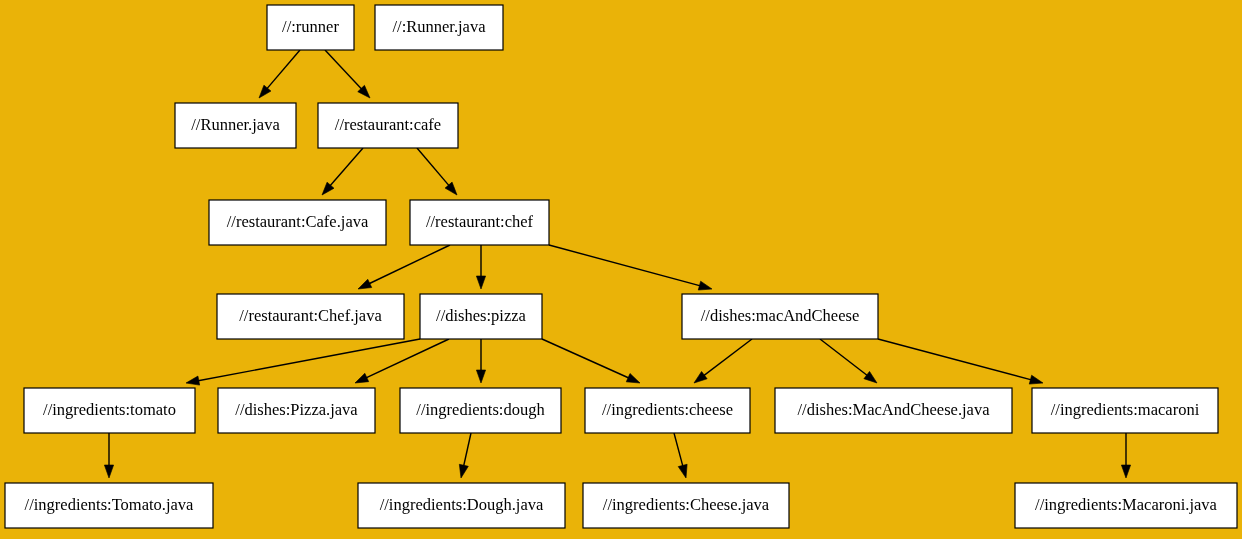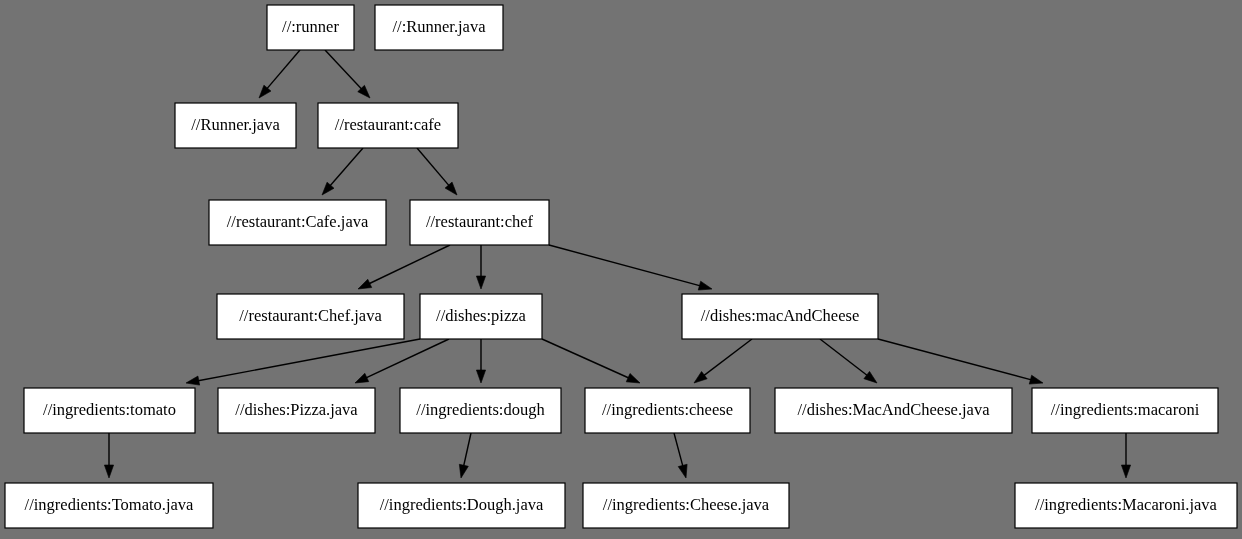--- a/index.html
+++ b/index.html
@@ -4,21 +4,21 @@
 <style>
   html, body {
     margin: 0;
     padding: 0;
     background: #ffffff;
   }
   #canvas {
     position: relative;
     width: 1242px;
     height: 539px;
-    background: #737373;
+    background: #eab308;
     overflow: hidden;
     font-family: "Liberation Serif", "DejaVu Serif", serif;
   }
   #graph-svg {
     position: absolute;
     left: 0;
     top: 0;
     width: 1242px;
     height: 539px;
   }

